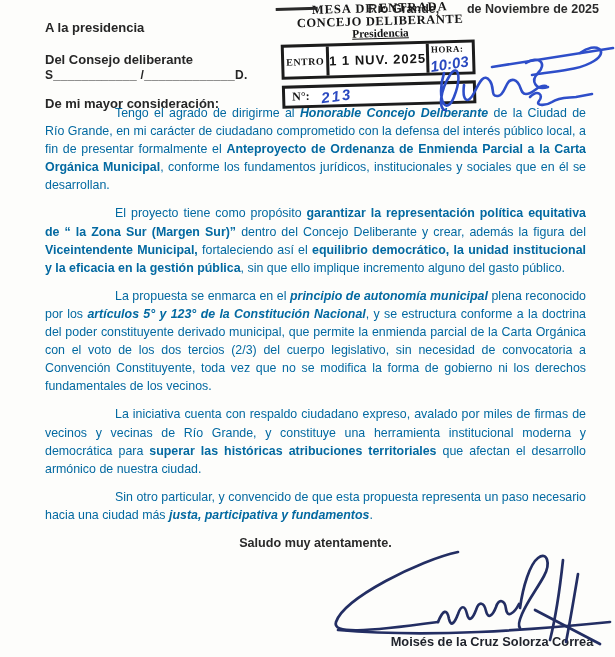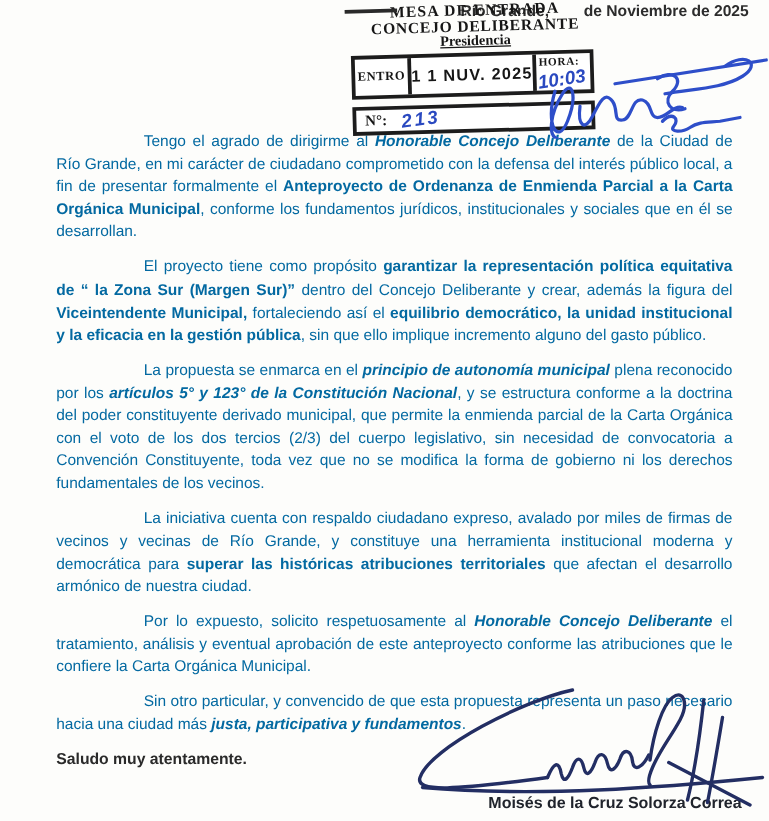--- a/index.html
+++ b/index.html
@@ -42,31 +42,37 @@
   .sig-top path { stroke:#2e4ec9; stroke-width:2.6; fill:none; stroke-linecap:round; }
   .sig-bottom { position:absolute; left:320px; top:546px; z-index:3; }
   .sig-bottom path { stroke:#232e63; stroke-width:2.7; fill:none; stroke-linecap:round; }
 
   
   .letter-body { position:absolute; left:45px; top:104px; width:541px; z-index:1; }
   .para { font-size:12.4px; line-height:18.1px; text-align:justify; text-indent:70px; margin-bottom:10px; color:#0369a1; }
   .para .n { font-weight:400; }
   .para .b { font-weight:700; }
   .para .bi { font-weight:700; font-style:italic; }
-  .farewell { font-size:12.6px; font-weight:700; margin-top:12px; color:#2a2a2a; }
+  .farewell { font-size:12.6px; font-weight:700; margin-top:12px; color:#2a2a2a;text-align:center; }
 
   .signer-name { position:absolute; left:372px; top:634px; width:240px; text-align:center; font-size:12.8px; font-weight:700; color:#20242c; z-index:2; }
 </style>
 </head>
 <body>
 
 <div class="page">
 
   <div class="date-line">Río Grande,        de Noviembre de 2025</div>
 
+  <div class="recipient">
+    <div class="r-line1">A la presidencia</div>
+    <div class="r-line2">Del Consejo deliberante</div>
+    <div class="r-line3">S____________ /_____________D.</div>
+    <div class="r-salut">De mi mayor consideración:</div>
+  </div>
 
   <div class="stamp">
     <div class="stamp-dash"></div>
     <div class="s-line1">MESA DE ENTRADA</div>
     <div class="s-line2">CONCEJO DELIBERANTE</div>
     <div class="s-line3">Presidencia</div>
     <div class="stamp-box">
       <div class="cell-entro">ENTRO</div>
       <div class="cell-date">1 1 NUV. 2025</div>
       <div class="cell-hora">
@@ -88,21 +94,20 @@
     <path d="M96,30 c12,-8 22,0 12,10 c-8,8 -2,18 10,14"></path>
     <path d="M100,64 c8,-8 14,-2 9,4 c-4,5 7,5 13,1 c7,-5 15,-4 24,-5 l16,-3"></path>
   </svg>
 
   <div class="letter-body" id="body-container">
 
   <p class="para"><span class="n">Tengo el agrado de dirigirme al </span><span class="bi">Honorable Concejo Deliberante</span><span class="n"> de la Ciudad de Río Grande, en mi carácter de ciudadano comprometido con la defensa del interés público local, a fin de presentar formalmente el </span><span class="b">Anteproyecto de Ordenanza de Enmienda Parcial a la Carta Orgánica Municipal</span><span class="n">, conforme los fundamentos jurídicos, institucionales y sociales que en él se desarrollan.</span></p>
       <p class="para"><span class="n">El proyecto tiene como propósito </span><span class="b">garantizar la representación política equitativa de “ la Zona Sur (Margen Sur)”</span><span class="n"> dentro del Concejo Deliberante y crear, además la figura del </span><span class="b">Viceintendente Municipal,</span><span class="n"> fortaleciendo así el </span><span class="b">equilibrio democrático, la unidad institucional y la eficacia en la gestión pública</span><span class="n">, sin que ello implique incremento alguno del gasto público.</span></p>
       <p class="para"><span class="n">La propuesta se enmarca en el </span><span class="bi">principio de autonomía municipal</span><span class="n"> plena reconocido por los </span><span class="bi">artículos 5° y 123° de la Constitución Nacional</span><span class="n">, y se estructura conforme a la doctrina del poder constituyente derivado municipal, que permite la enmienda parcial de la Carta Orgánica con el voto de los dos tercios (2/3) del cuerpo legislativo, sin necesidad de convocatoria a Convención Constituyente, toda vez que no se modifica la forma de gobierno ni los derechos fundamentales de los vecinos.</span></p>
       <p class="para"><span class="n">La iniciativa cuenta con respaldo ciudadano expreso, avalado por miles de firmas de vecinos y vecinas de Río Grande, y constituye una herramienta institucional moderna y democrática para </span><span class="b">superar las históricas atribuciones territoriales</span><span class="n"> que afectan el desarrollo armónico de nuestra ciudad.</span></p>
-      <p class="para"><span class="n">Por lo expuesto, solicito respetuosamente al </span><span class="bi">Honorable Concejo Deliberante</span><span class="n"> el tratamiento, análisis y eventual aprobación de este anteproyecto conforme las atribuciones que le confiere la Carta Orgánica Municipal.</span></p>
       <p class="para"><span class="n">Sin otro particular, y convencido de que esta propuesta representa un paso necesario hacia una ciudad más </span><span class="bi">justa, participativa y fundamentos</span><span class="n">.</span></p>
       <div class="farewell">Saludo muy atentamente.</div>
     </div>
 
   <svg class="sig-bottom" width="295" height="108" viewBox="0 0 295 108">
     <path d="M138,6 C100,14 24,52 16,76 C12,88 44,86 118,76"></path>
     <path d="M118,76 c5,-12 9,-14 11,-3 c2,9 6,3 9,-5 c3,-9 7,-9 9,0 c2,9 6,4 9,-4 c3,-9 8,-8 10,1 c2,9 7,4 10,-4 c3,-9 9,-7 10,2 c1,9 8,5 13,-5"></path>
     <path d="M200,62 c3,-22 10,-44 18,-50 c9,-7 13,5 6,18 c-7,13 -16,24 -22,38 c-3,7 -4,12 -2,14"></path>
     <path d="M243,14 C240,42 236,70 230,94"></path>
     <path d="M258,28 C254,52 250,76 246,96"></path>

